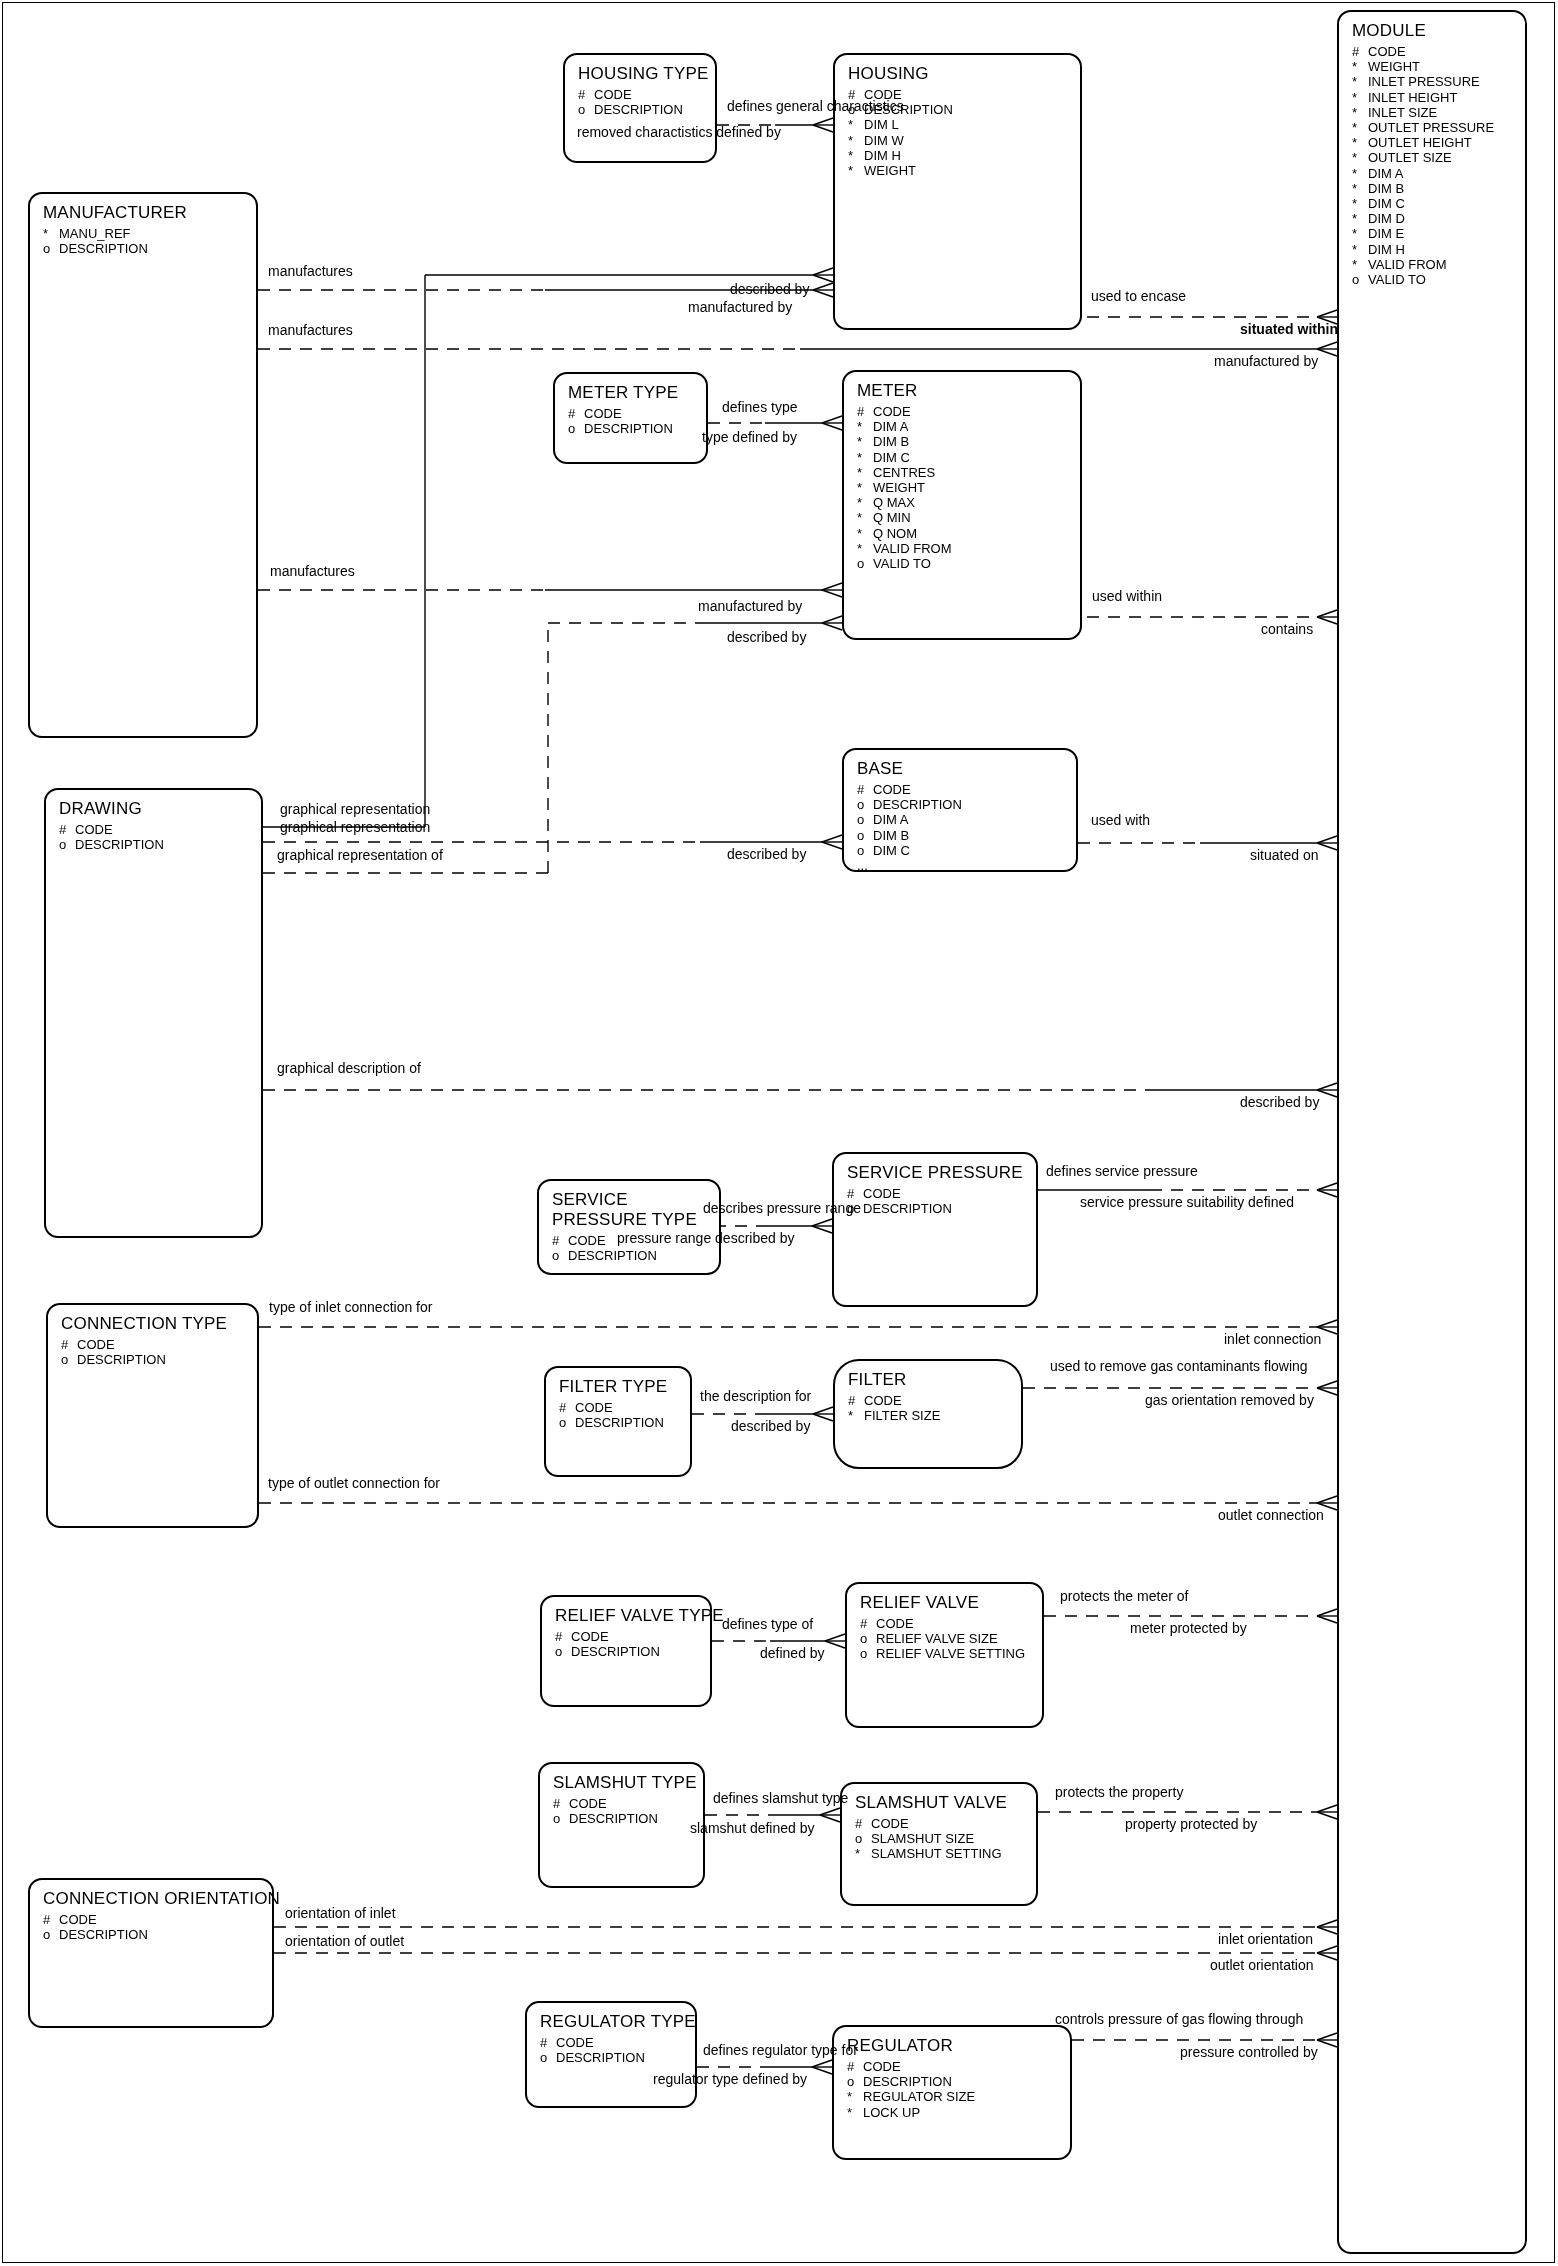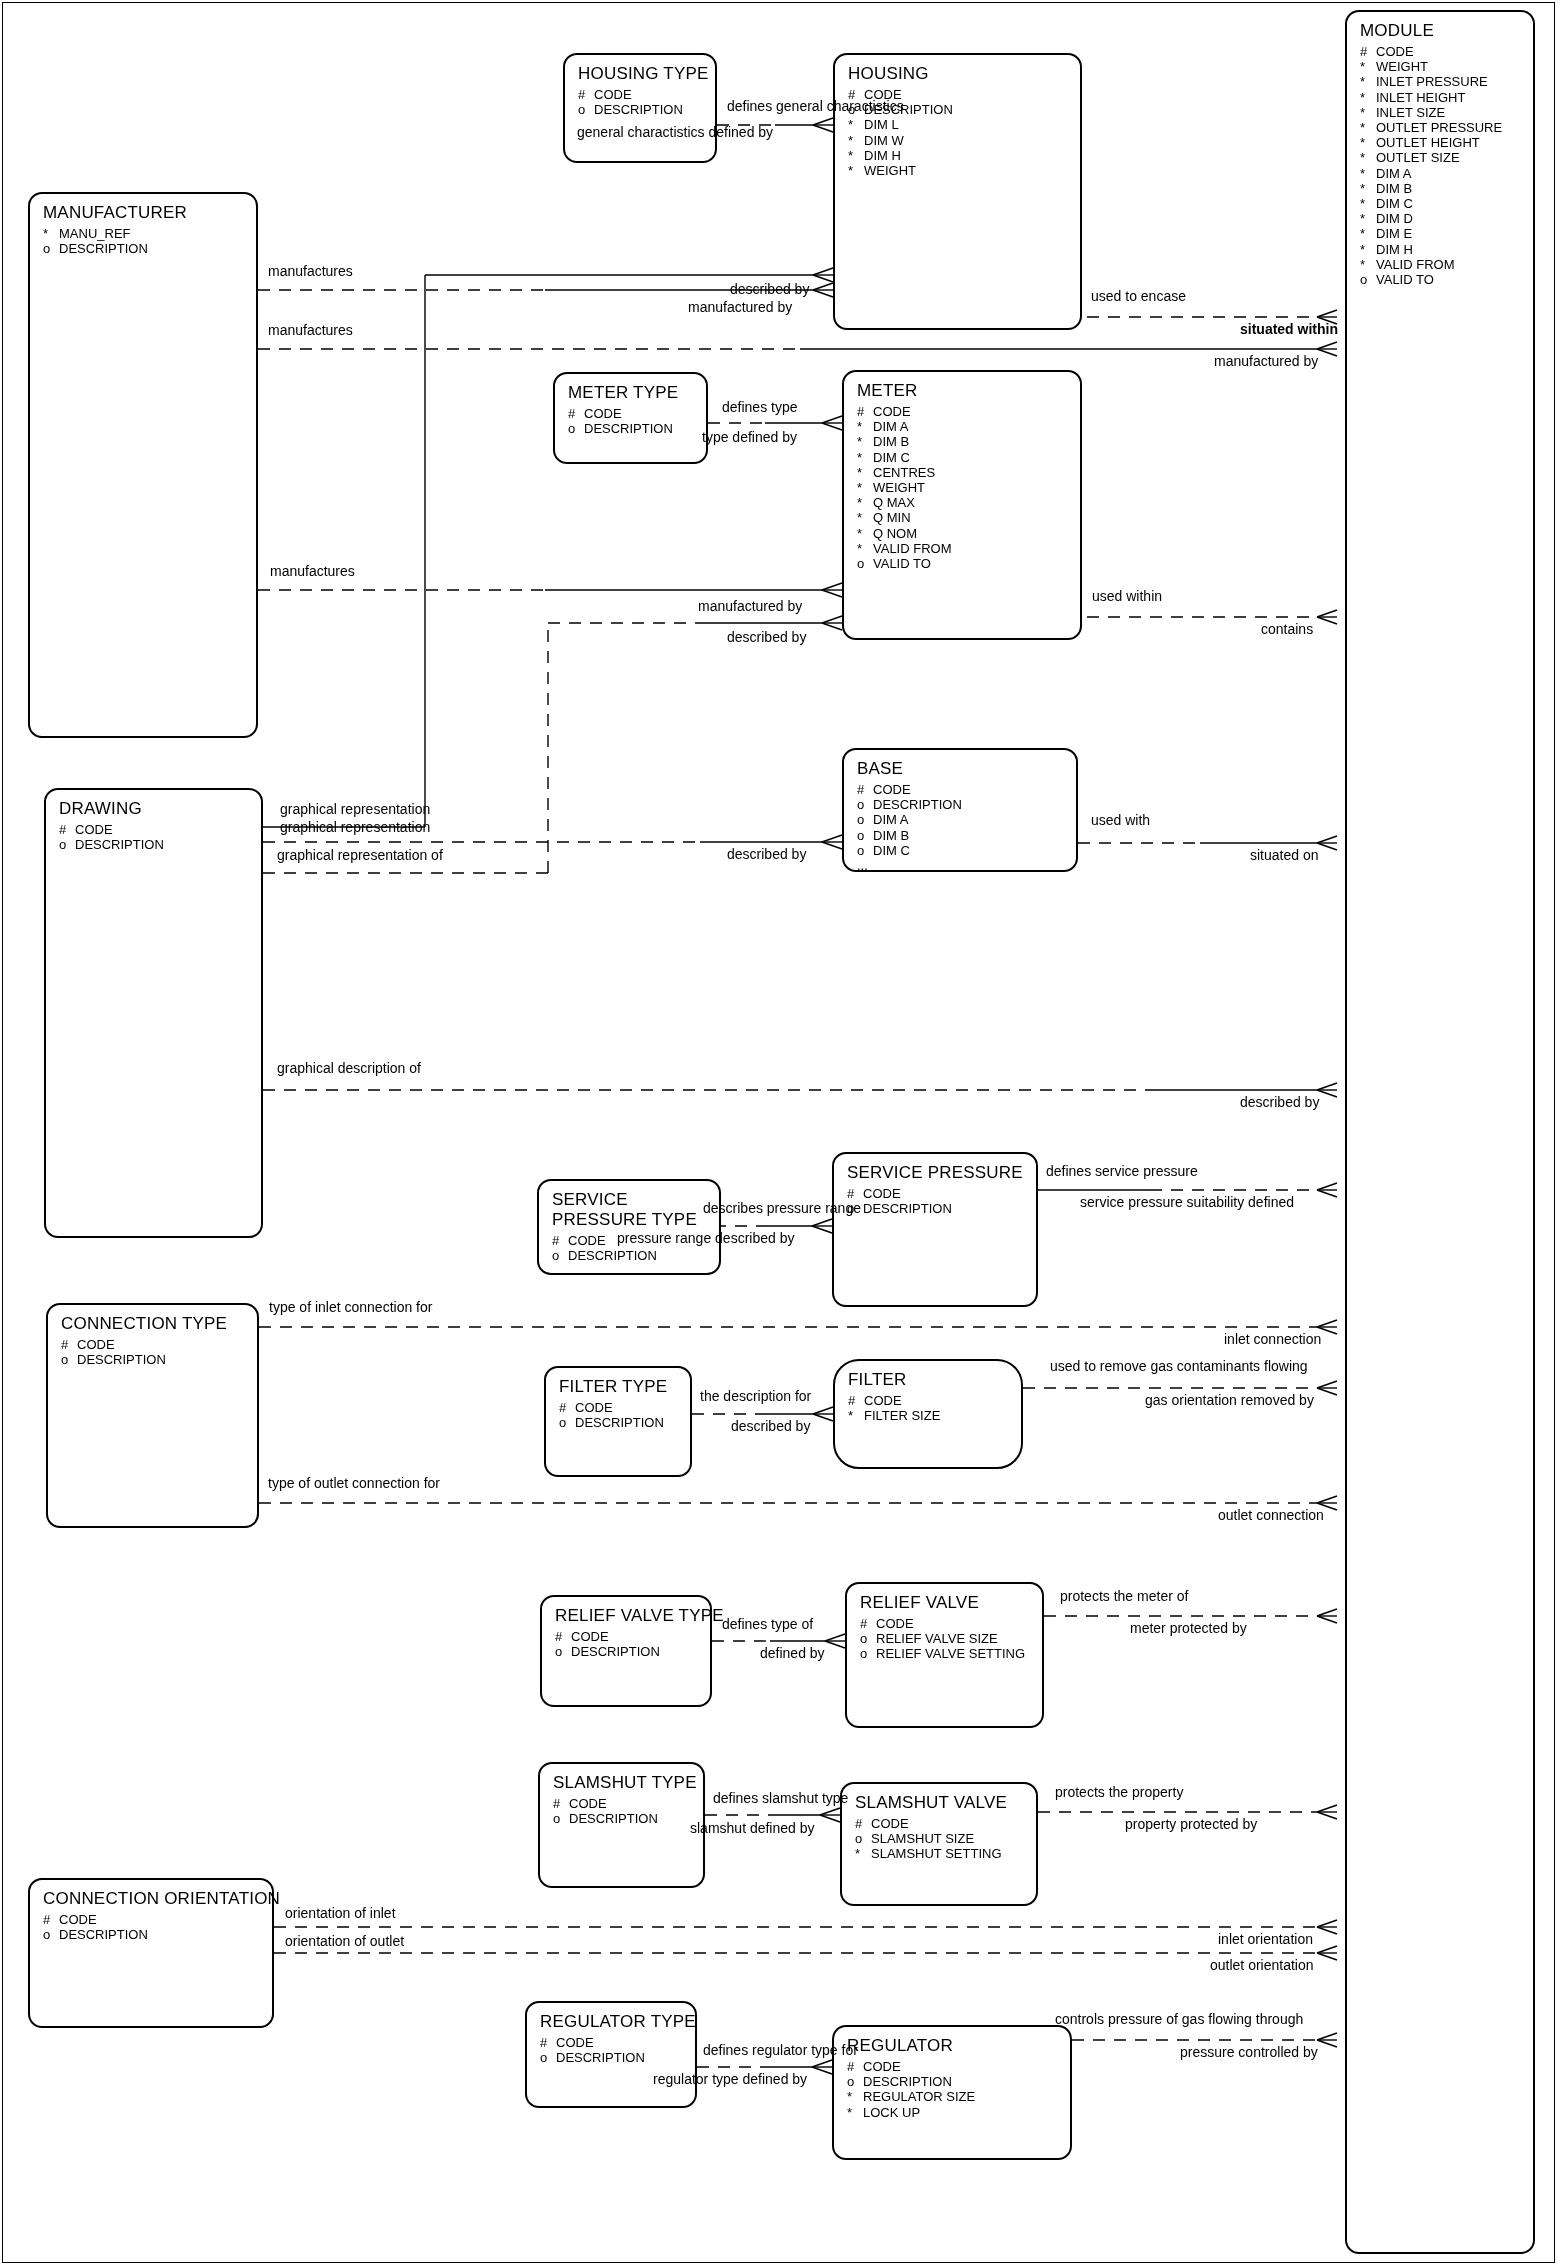--- a/index.html
+++ b/index.html
@@ -146,21 +146,21 @@
       <line x1="825" y1="1641" x2="845" y2="1641" stroke="#000" stroke-width="1.4"></line>
       <line x1="825" y1="1641" x2="845" y2="1648" stroke="#000" stroke-width="1.4"></line>
       <line x1="820" y1="1815" x2="840" y2="1808" stroke="#000" stroke-width="1.4"></line>
       <line x1="820" y1="1815" x2="840" y2="1815" stroke="#000" stroke-width="1.4"></line>
       <line x1="820" y1="1815" x2="840" y2="1822" stroke="#000" stroke-width="1.4"></line>
       <line x1="812" y1="2067" x2="832" y2="2060" stroke="#000" stroke-width="1.4"></line>
       <line x1="812" y1="2067" x2="832" y2="2067" stroke="#000" stroke-width="1.4"></line>
       <line x1="812" y1="2067" x2="832" y2="2074" stroke="#000" stroke-width="1.4"></line>
     </svg>
   <div id="entities">
-      <div class="entity" style="left: 1337px; top: 10px; width: 190px; height: 2244px; margin-left: 8px;">
+      <div class="entity" style="left: 1337px; top: 10px; width: 190px; height: 2244px;">
         <div class="etitle">MODULE</div>
         <div class="attrs">
           <div class="attr"><span class="m">#</span><span>CODE</span></div>
           <div class="attr"><span class="m">*</span><span>WEIGHT</span></div>
           <div class="attr"><span class="m">*</span><span>INLET PRESSURE</span></div>
           <div class="attr"><span class="m">*</span><span>INLET HEIGHT</span></div>
           <div class="attr"><span class="m">*</span><span>INLET SIZE</span></div>
           <div class="attr"><span class="m">*</span><span>OUTLET PRESSURE</span></div>
           <div class="attr"><span class="m">*</span><span>OUTLET HEIGHT</span></div>
           <div class="attr"><span class="m">*</span><span>OUTLET SIZE</span></div>
@@ -325,21 +325,21 @@
         <div class="attrs">
           <div class="attr"><span class="m">#</span><span>CODE</span></div>
           <div class="attr"><span class="m">o</span><span>DESCRIPTION</span></div>
           <div class="attr"><span class="m">*</span><span>REGULATOR SIZE</span></div>
           <div class="attr"><span class="m">*</span><span>LOCK UP</span></div>
         </div>
       </div>
     </div>
   <div id="labels">
       <div class="rlabel" style="left: 727px; top: 98px;">defines general charactistics</div>
-      <div class="rlabel" style="left: 577px; top: 124px;">general charactistics defined by</div>
+      <div class="rlabel" style="left: 577px; top: 124px;">removed charactistics defined by</div>
       <div class="rlabel" style="left: 268px; top: 263px;">manufactures</div>
       <div class="rlabel" style="left: 730px; top: 281px;">described by</div>
       <div class="rlabel" style="left: 688px; top: 299px;">manufactured by</div>
       <div class="rlabel" style="left: 1091px; top: 288px;">used to encase</div>
       <div class="rlabel" style="left: 1240px; top: 321px; font-weight: bold;">situated within</div>
       <div class="rlabel" style="left: 268px; top: 322px;">manufactures</div>
       <div class="rlabel" style="left: 1214px; top: 353px;">manufactured by</div>
       <div class="rlabel" style="left: 722px; top: 399px;">defines type</div>
       <div class="rlabel" style="left: 702px; top: 429px;">type defined by</div>
       <div class="rlabel" style="left: 270px; top: 563px;">manufactures</div>

